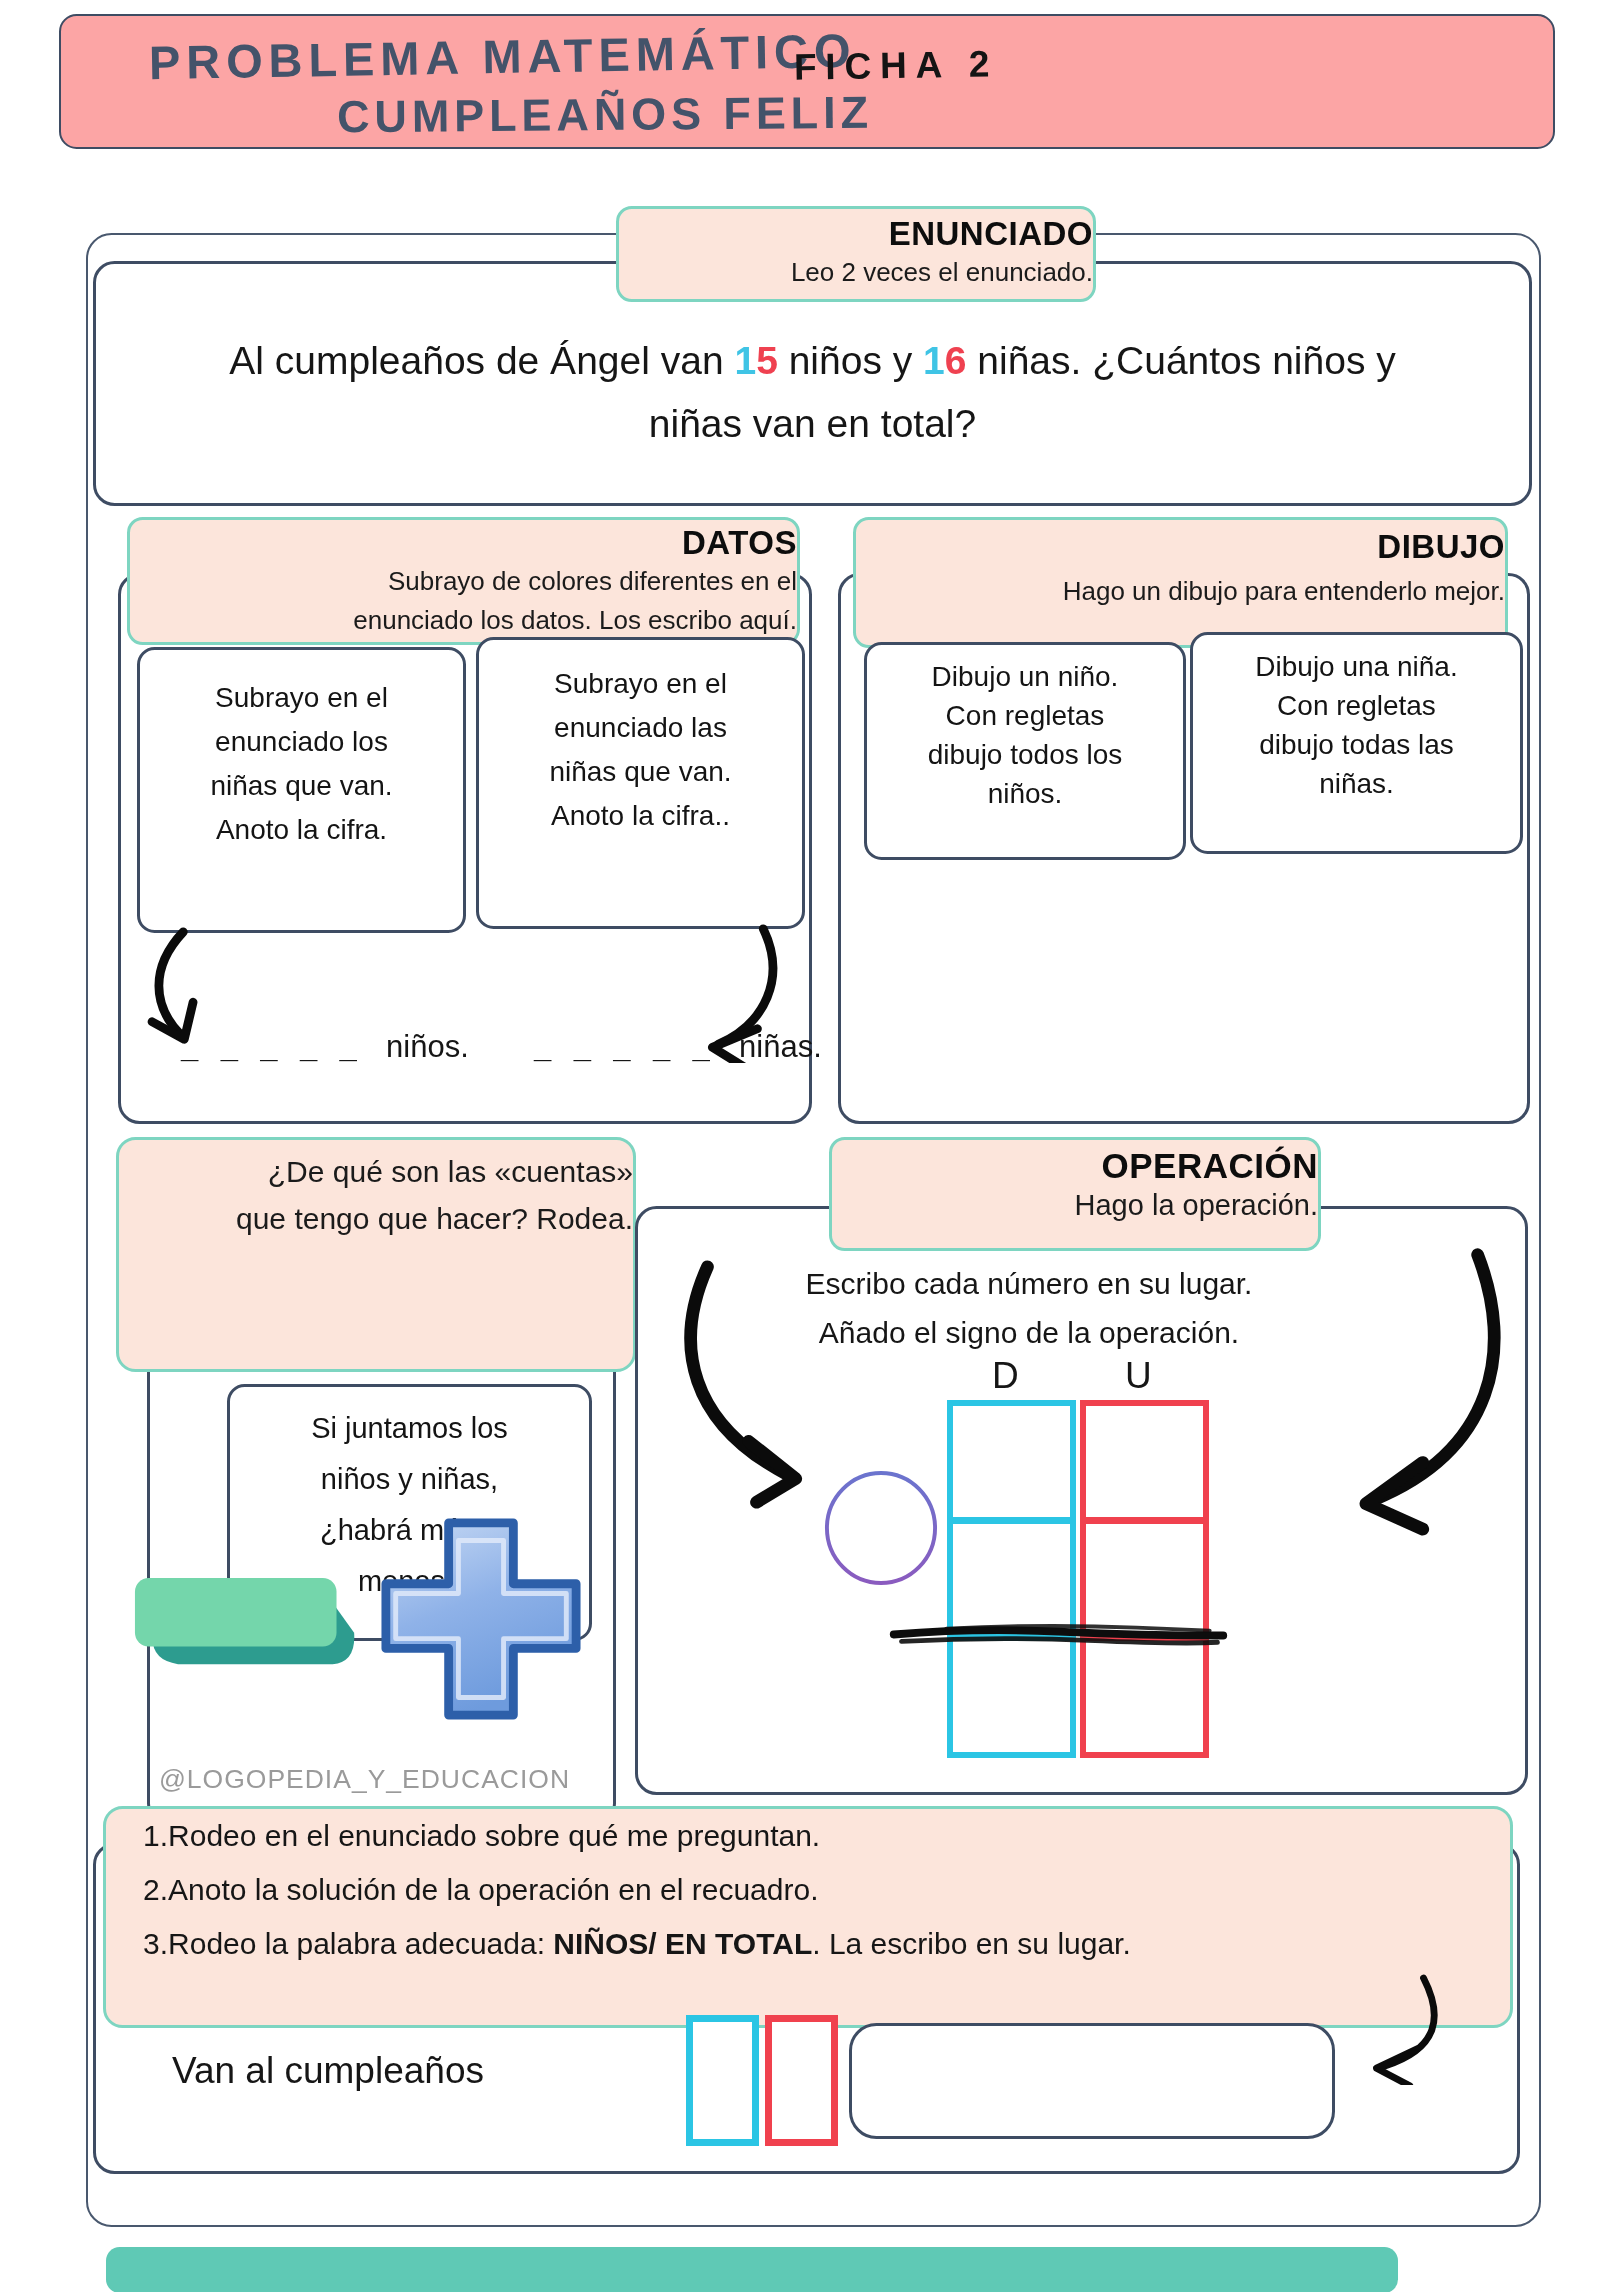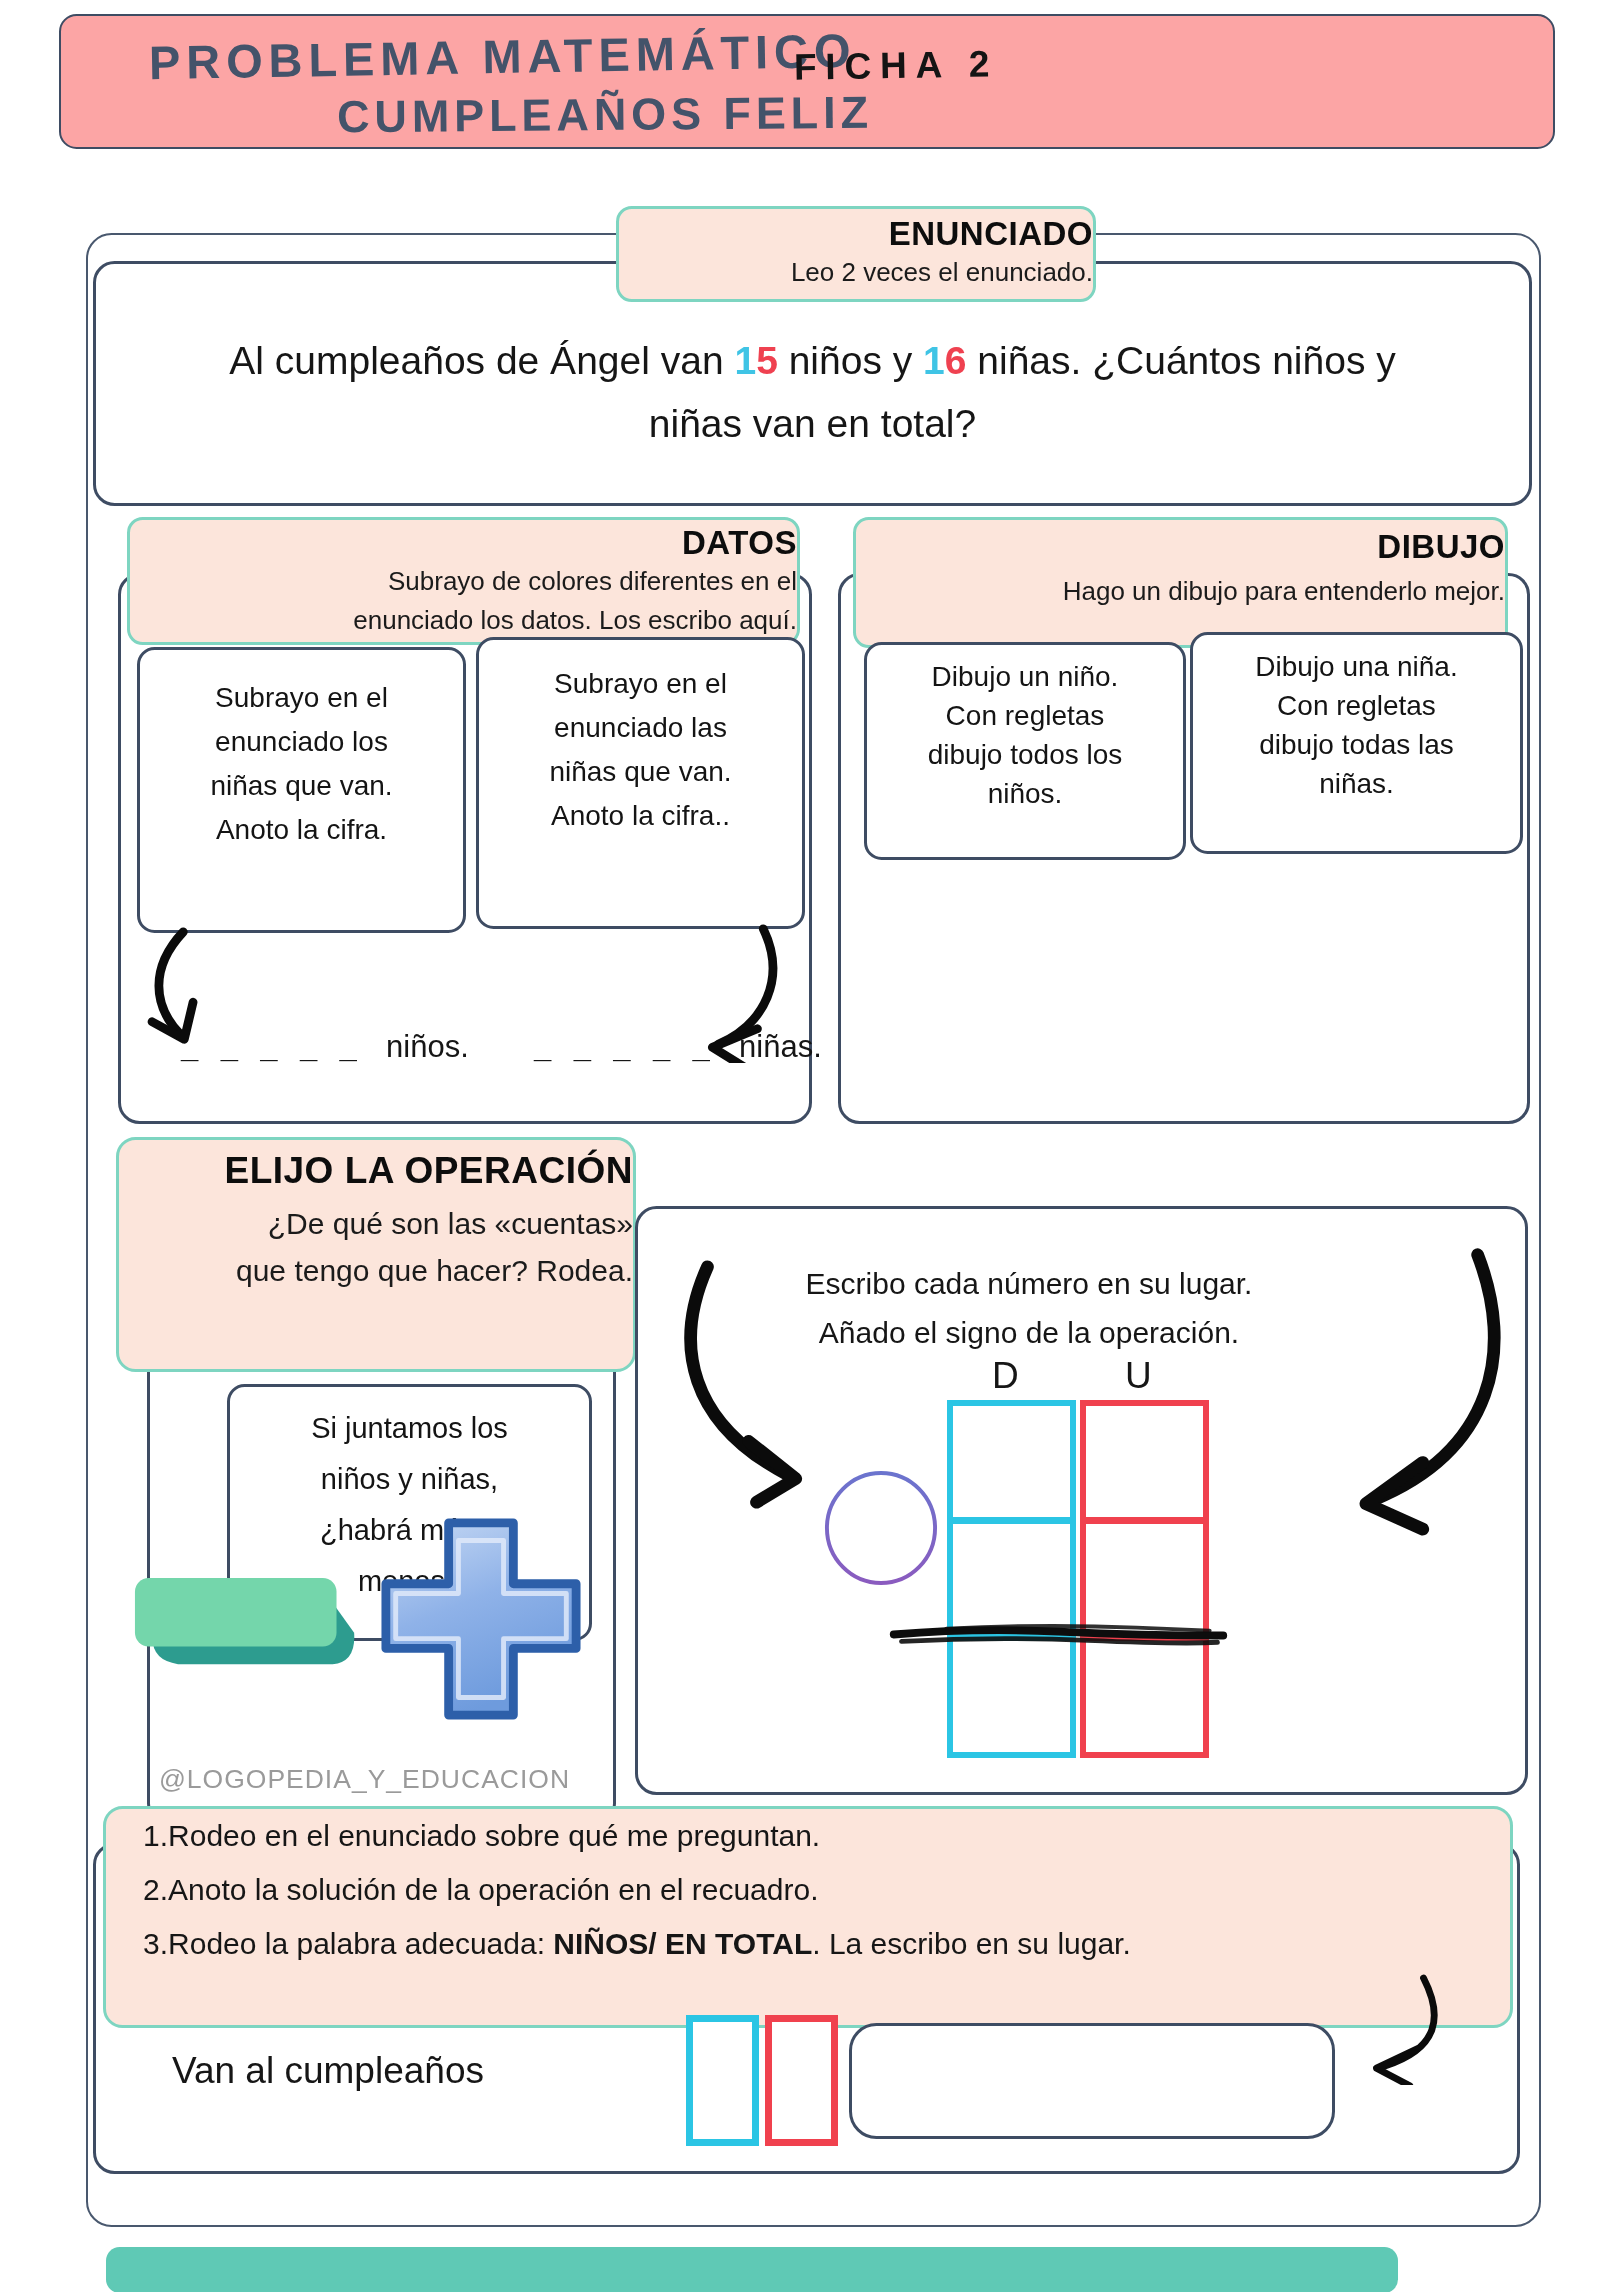--- a/index.html
+++ b/index.html
@@ -103,21 +103,20 @@
     <div class="innertext" style="padding-top:11.8px;line-height:39px;">
       <span>Dibujo una niña.</span><br>
       <span>Con regletas</span><br>
       <span>dibujo todas las</span><br>
       <span>niñas.</span>
     </div>
   </div>
 
   <div class="abs box" style="left:147px;top:1206px;width:463px;height:613px;"></div>
   <div class="abs pill" style="left:116px;top:1137px;width:514px;height:229px;border-radius:19.6px;">
-    <div class="pill-title" style="margin-top:9.8px;font-size:37px;">ELIJO LA OPERACIÓN</div>
     <div class="pill-sub" style="font-size:30px;line-height:47px;margin-top:7.8px;">
       <span>¿De qué son las «cuentas»</span><br>
       <span>que tengo que hacer? Rodea.</span>
     </div>
   </div>
   <div class="abs box" style="left:227px;top:1384px;width:359px;height:251px;border-radius:17.6px;">
     <div class="innertext" style="padding-top:15.7px;font-size:29px;line-height:51px;">
       <span>Si juntamos los</span><br>
       <span>niños y niñas,</span><br>
       <span>¿habrá más o</span><br>
@@ -138,20 +137,24 @@
         <stop offset="1" stop-color="#6E9BDD"></stop>
       </linearGradient>
     </defs>
     <path d="M70,6 H136 V68 H200 V134 H136 V202 H70 V134 H6 V68 H70 Z" fill="url(#plusgrad)" stroke="#2D5FA9" stroke-width="9" stroke-linejoin="round"></path>
     <path d="M80,24 H126 V78 H190 V124 H126 V184 H80 V124 H16 V78 H80 Z" fill="none" stroke="#DFE9F9" stroke-width="5" opacity="0.85" stroke-linejoin="round"></path>
   </svg>
 
   <div class="abs ctr" style="left:133px;top:1764px;width:463px;font-size:26.5px;color:#9A9A9A;letter-spacing:1px;">@LOGOPEDIA_Y_EDUCACION</div>
 
   <div class="abs box" style="left:635px;top:1206px;width:887px;height:583px;"></div>
+  <div class="abs pill" style="left:829px;top:1137px;width:486px;height:108px;">
+    <div class="pill-title" style="margin-top:5.9px;font-size:35px;">OPERACIÓN</div>
+    <div class="pill-sub" style="font-size:29px;">Hago la operación.</div>
+  </div>
   <div class="abs ctr" style="left:686px;top:1259px;width:686px;font-size:30px;line-height:49px;">
     <span>Escribo cada número en su lugar.</span><br>
     <span>Añado el signo de la operación.</span>
   </div>
 
   <span class="abs" style="left:992px;top:1355px;font-size:37px;">D</span>
   <span class="abs" style="left:1125px;top:1355px;font-size:37px;">U</span>
 
   <svg class="abs" style="left:678px;top:1257px;" width="157" height="255" viewBox="0 0 160 260">
     <path d="M 30,10 C -6,90 12,170 112,222" fill="none" stroke="#0b0b0b" stroke-width="13" stroke-linecap="round"></path>

